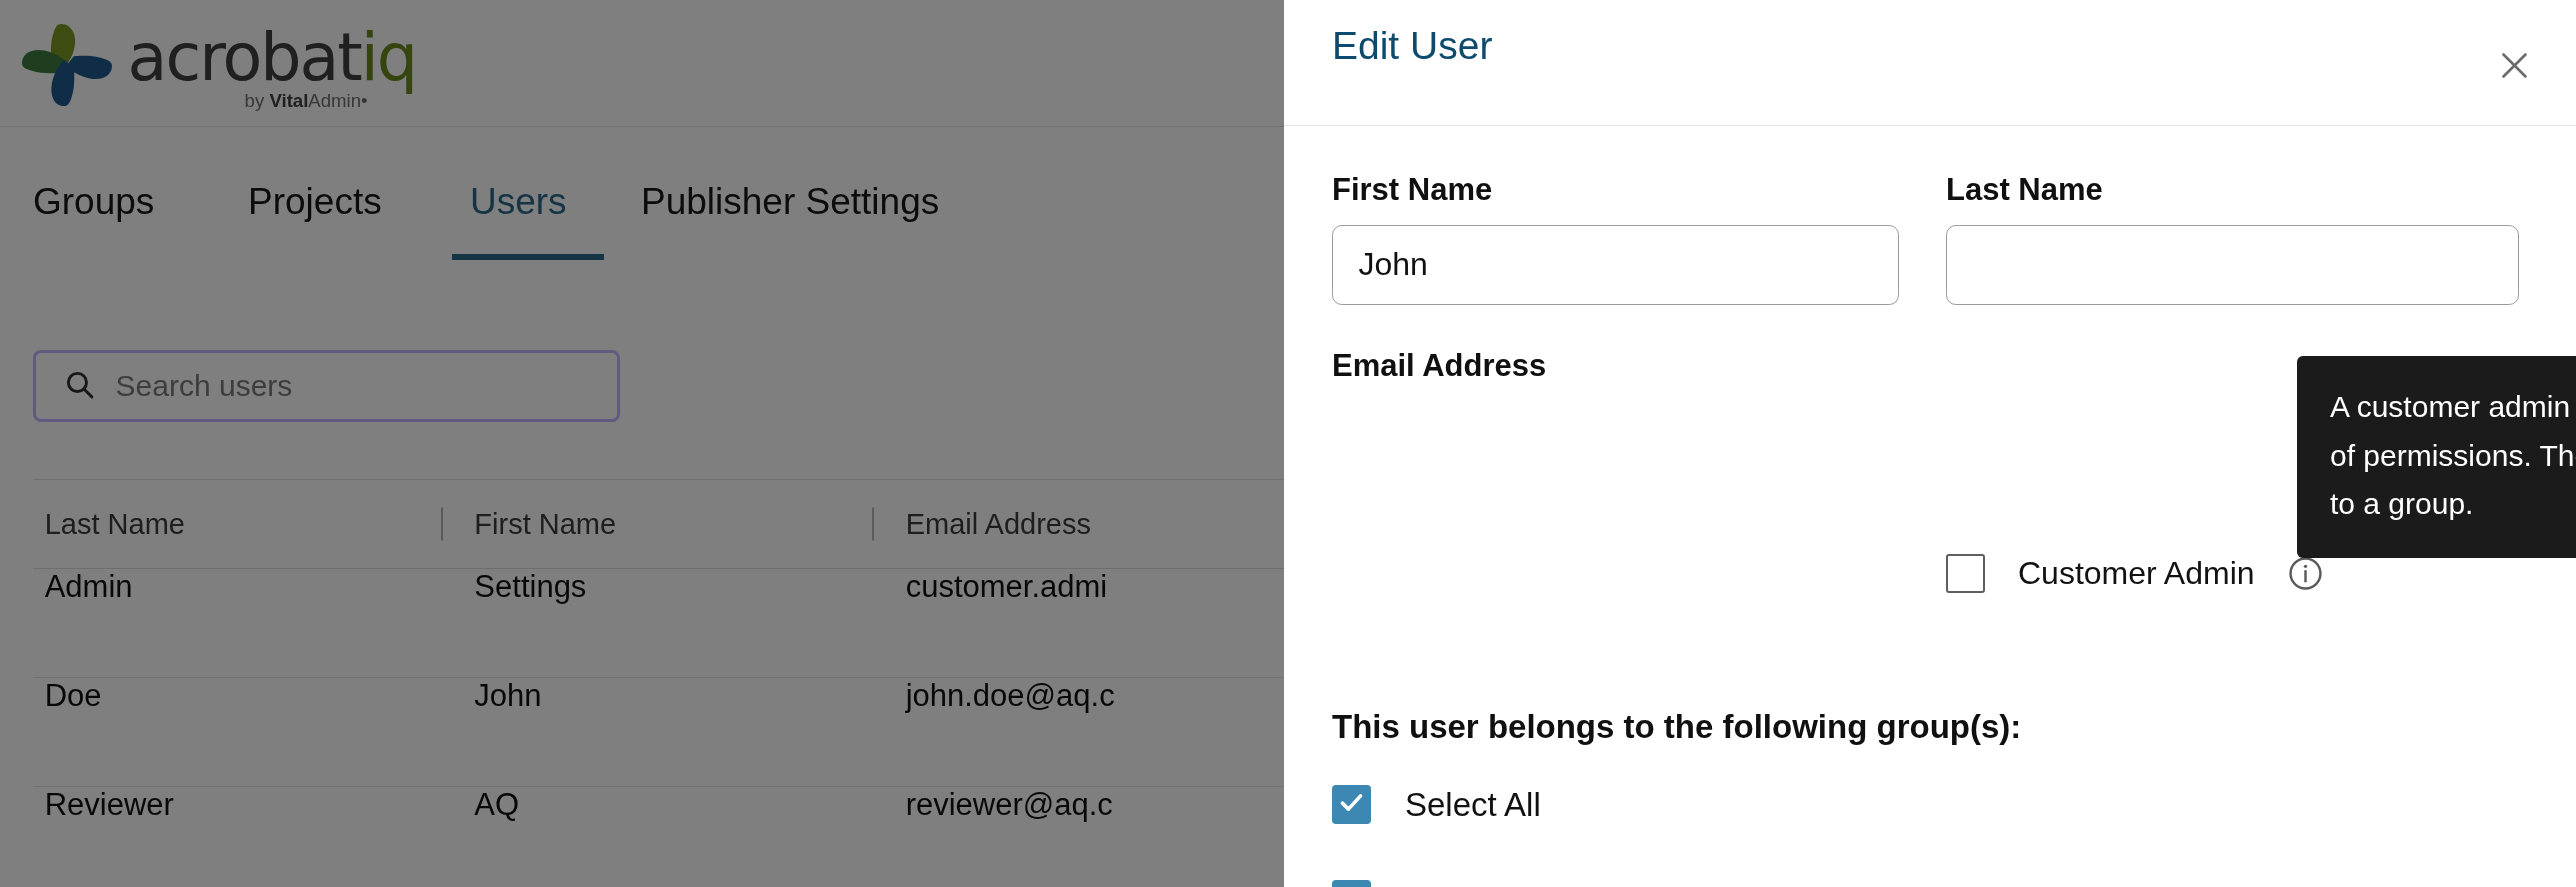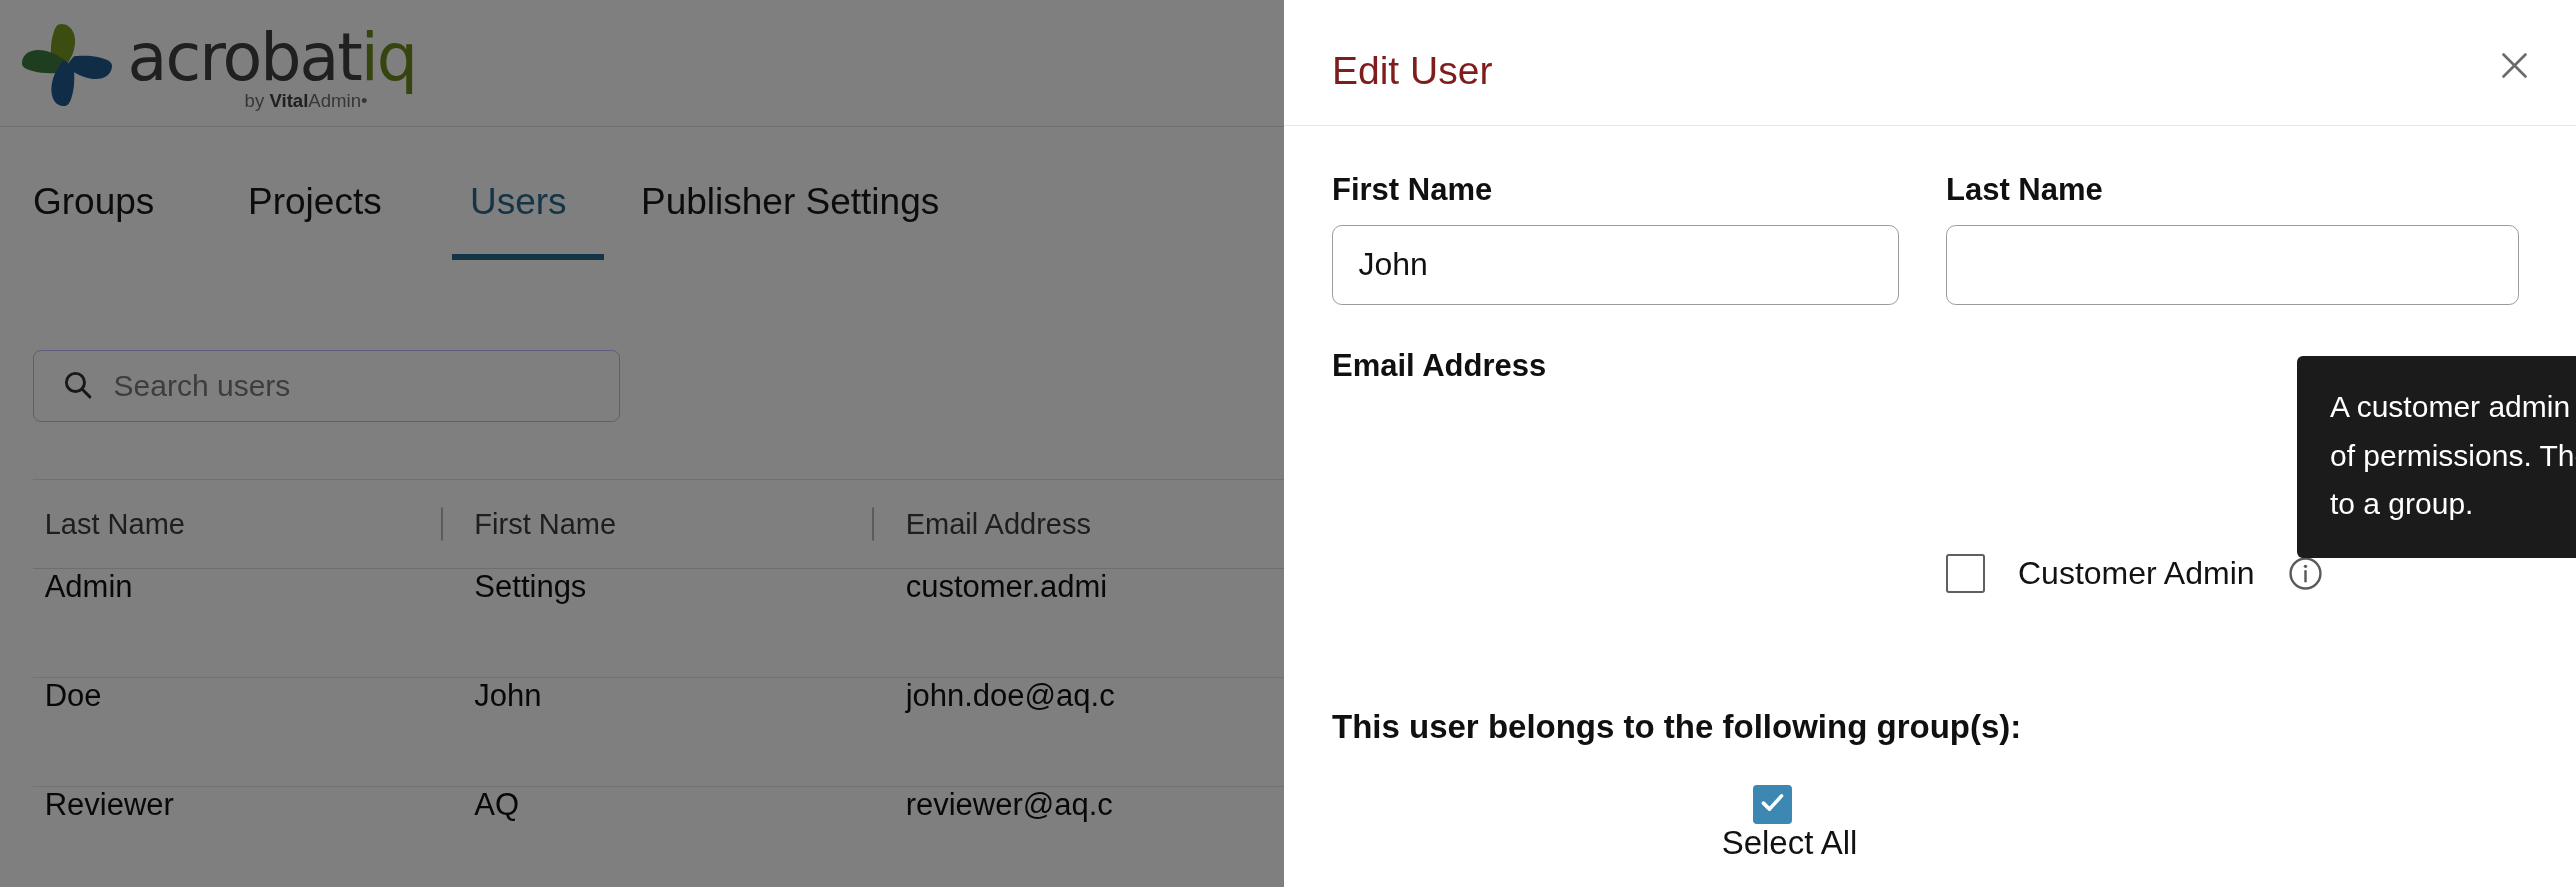--- a/index.html
+++ b/index.html
@@ -91,21 +91,21 @@
     bottom: 0;
   }
 
   
   .search-box {
     position: absolute;
     left: 33px;
     top: 350px;
     width: 587px;
     height: 72px;
-    border: 1px solid #c4b5fd;
+    border: 3px solid #c4b5fd;
     border-radius: 7.8px;
     background: #ffffff;
     display: flex;
     align-items: center;
     padding-left: 27px;
   }
   .search-icon { flex: 0 0 auto; margin-right: 19.6px; }
   .search-ph {
     font-size: 30px;
     color: #7b7b7b;
@@ -180,23 +180,23 @@
     overflow: visible;
   }
   .modal-header {
     position: relative;
     height: 126px;
     border-bottom: 1px solid #e6e6e6;
   }
   .modal-title {
     position: absolute;
     left: 48px;
-    top: 49px;
+    top: 24px;
     font-size: 39px;
-    color: #7f1d1d;
+    color: #0c4a6e;
   }
   .close-btn {
     position: absolute;
     right: 36px;
     top: 41px;
     width: 51px;
     height: 51px;
     display: flex;
     align-items: center;
     justify-content: center;
@@ -299,21 +299,20 @@
   .groups-title {
     font-size: 33px;
     font-weight: bold;
     color: #101010;
     margin-bottom: 39px;
   }
   .group-row {
     display: flex;
     align-items: center;
     margin-bottom: 56px;
-    flex-direction: column;
   }
   .cb-checked {
     width: 39px; height: 39px;
     border-radius: 3.9px;
     background: #3d87b3;
     flex: 0 0 auto;
     display: flex;
     align-items: center;
     justify-content: center;
     cursor: pointer;

